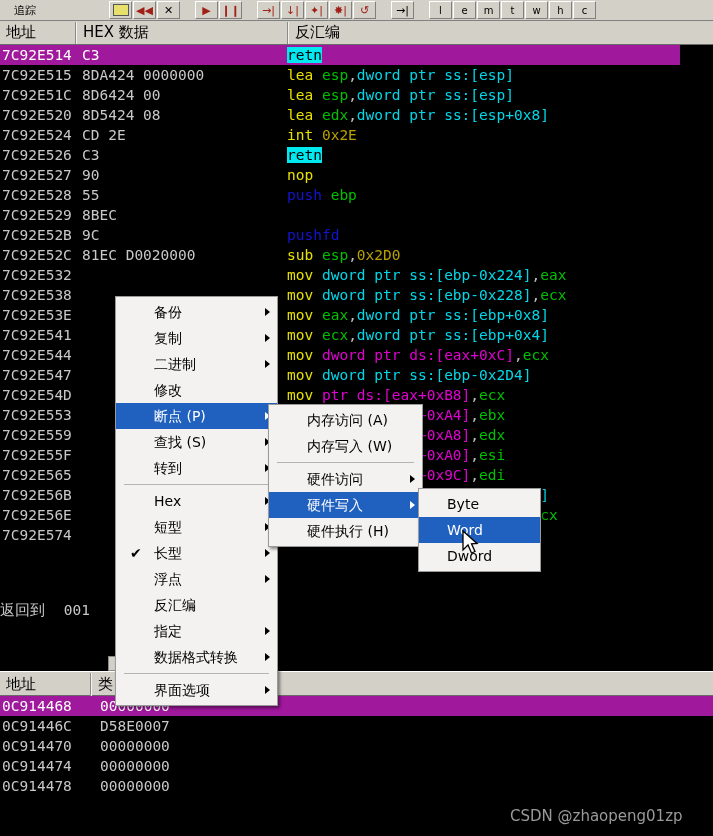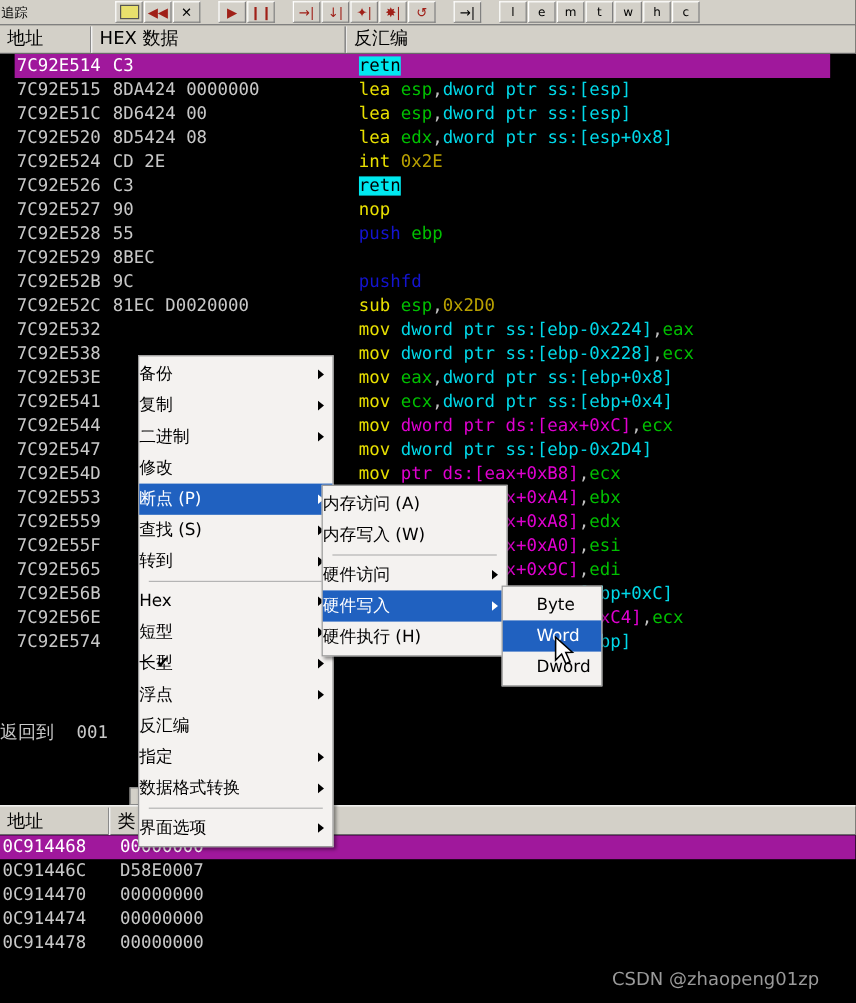--- a/index.html
+++ b/index.html
@@ -4,21 +4,21 @@
 <style>
   html,body{margin:0;padding:0;background:#000;}
   body{width:713px;height:836px;overflow:hidden;position:relative;
        font-family:"DejaVu Sans Mono",monospace;}
 
   
   .toolbar{position:absolute;left:0;top:0;width:713px;height:20px;
            background:#d3d0c8;border-bottom:1px solid #808080;
            display:flex;align-items:center;overflow:hidden;}
   .tb-title{font-family:"DejaVu Sans",sans-serif;font-size:11px;color:#000;
-            padding-left:1px;width:95px;white-space:nowrap;overflow:hidden;}
+            padding-left:14px;width:95px;white-space:nowrap;overflow:hidden;}
   .tb-sep{width:14px;}
   .tb-btn{width:23px;height:18px;margin-right:1px;background:#d3d0c8;
           border-top:1px solid #fff;border-left:1px solid #fff;
           border-right:1px solid #808080;border-bottom:1px solid #808080;
           display:flex;align-items:center;justify-content:center;
           font-family:"DejaVu Sans",sans-serif;font-size:10px;color:#000;
           box-sizing:border-box;position:relative;}
   .gl{font-size:11px;line-height:1;}
   .red{color:#a02018;}
   .yellowbox{width:14px;height:10px;background:#e8e06c;border:1px solid #555;}
@@ -27,21 +27,21 @@
   .colhdr{position:absolute;left:0;top:21px;width:713px;height:24px;
           background:#d3d0c8;border-bottom:1px solid #6a6a6a;
           box-sizing:border-box;}
   .colhdr .cell{position:absolute;top:0;height:23px;line-height:23px;
       font-family:"DejaVu Sans",sans-serif;font-size:15px;color:#000;
       padding-left:6px;box-sizing:border-box;}
   .colhdr .divider{position:absolute;top:1px;height:22px;width:2px;
       background:linear-gradient(to right,#8a8a8a 0,#8a8a8a 1px,#f2f2f2 1px,#f2f2f2 2px);}
 
   
-  .disasm{position:absolute;left:12px;top:45px;width:680px;height:555px;
+  .disasm{position:absolute;left:0;top:45px;width:680px;height:555px;
           background:#000;overflow:hidden;}
   .row{position:relative;height:20px;line-height:20px;white-space:nowrap;
        font-size:14.5px;letter-spacing:0px;}
   .row.sel{background:#a0189c;}
   .c-addr{position:absolute;left:2px;width:110px;color:#c8c8c8;}
   .row.sel .c-addr{color:#ffffff;}
   .c-hex{position:absolute;left:82px;width:200px;color:#c8c8c8;}
   .row.sel .c-hex{color:#ffffff;}
   .c-asm{position:absolute;left:287px;right:0;overflow:hidden;}
 
@@ -83,33 +83,33 @@
         font-size:14.5px;color:#c8c8c8;}
   .drow.sel{background:#a0189c;color:#fff;}
   .d-addr{position:absolute;left:2px;width:110px;}
   .d-val{position:absolute;left:100px;}
 
   
   .menu{position:absolute;background:#f4f2f0;border:1px solid #9a9a9a;
         box-shadow:2px 2px 3px rgba(0,0,0,.45);
         font-family:"DejaVu Sans",sans-serif;font-size:14px;color:#000;
         padding:2px 0;box-sizing:border-box;z-index:50;}
-  .mi{position:relative;height:26px;line-height:26px;
+  .mi{position:relative;height:26px;line-height:26px;padding-left:38px;
       padding-right:22px;white-space:nowrap;}
   .mi.hl{background:#2061c0;color:#fff;}
   .mi .arrow{position:absolute;right:7px;top:50%;transform:translateY(-50%);
       width:0;height:0;border-left:5px solid #000;
       border-top:4px solid transparent;border-bottom:4px solid transparent;}
   .mi.hl .arrow{border-left-color:#fff;}
   .mi .chk{position:absolute;left:14px;top:0;line-height:26px;font-size:14px;}
   .msep{height:1px;background:#b4b4b4;margin:3px 8px;}
 
   #menu1{left:115px;top:296px;width:163px;}
   #menu2{left:268px;top:404px;width:155px;}
-  #menu3{left:418px;top:488px;width:84px;}
+  #menu3{left:418px;top:488px;width:123px;}
   #menu3 .mi{padding-left:28px;}
 
   
   .cursor{position:absolute;left:461px;top:530px;z-index:60;}
 
   
   .wm{position:absolute;left:510px;top:807px;
       font-family:"DejaVu Sans",sans-serif;font-size:15px;color:#9a9a9a;
       white-space:nowrap;}
 </style>

